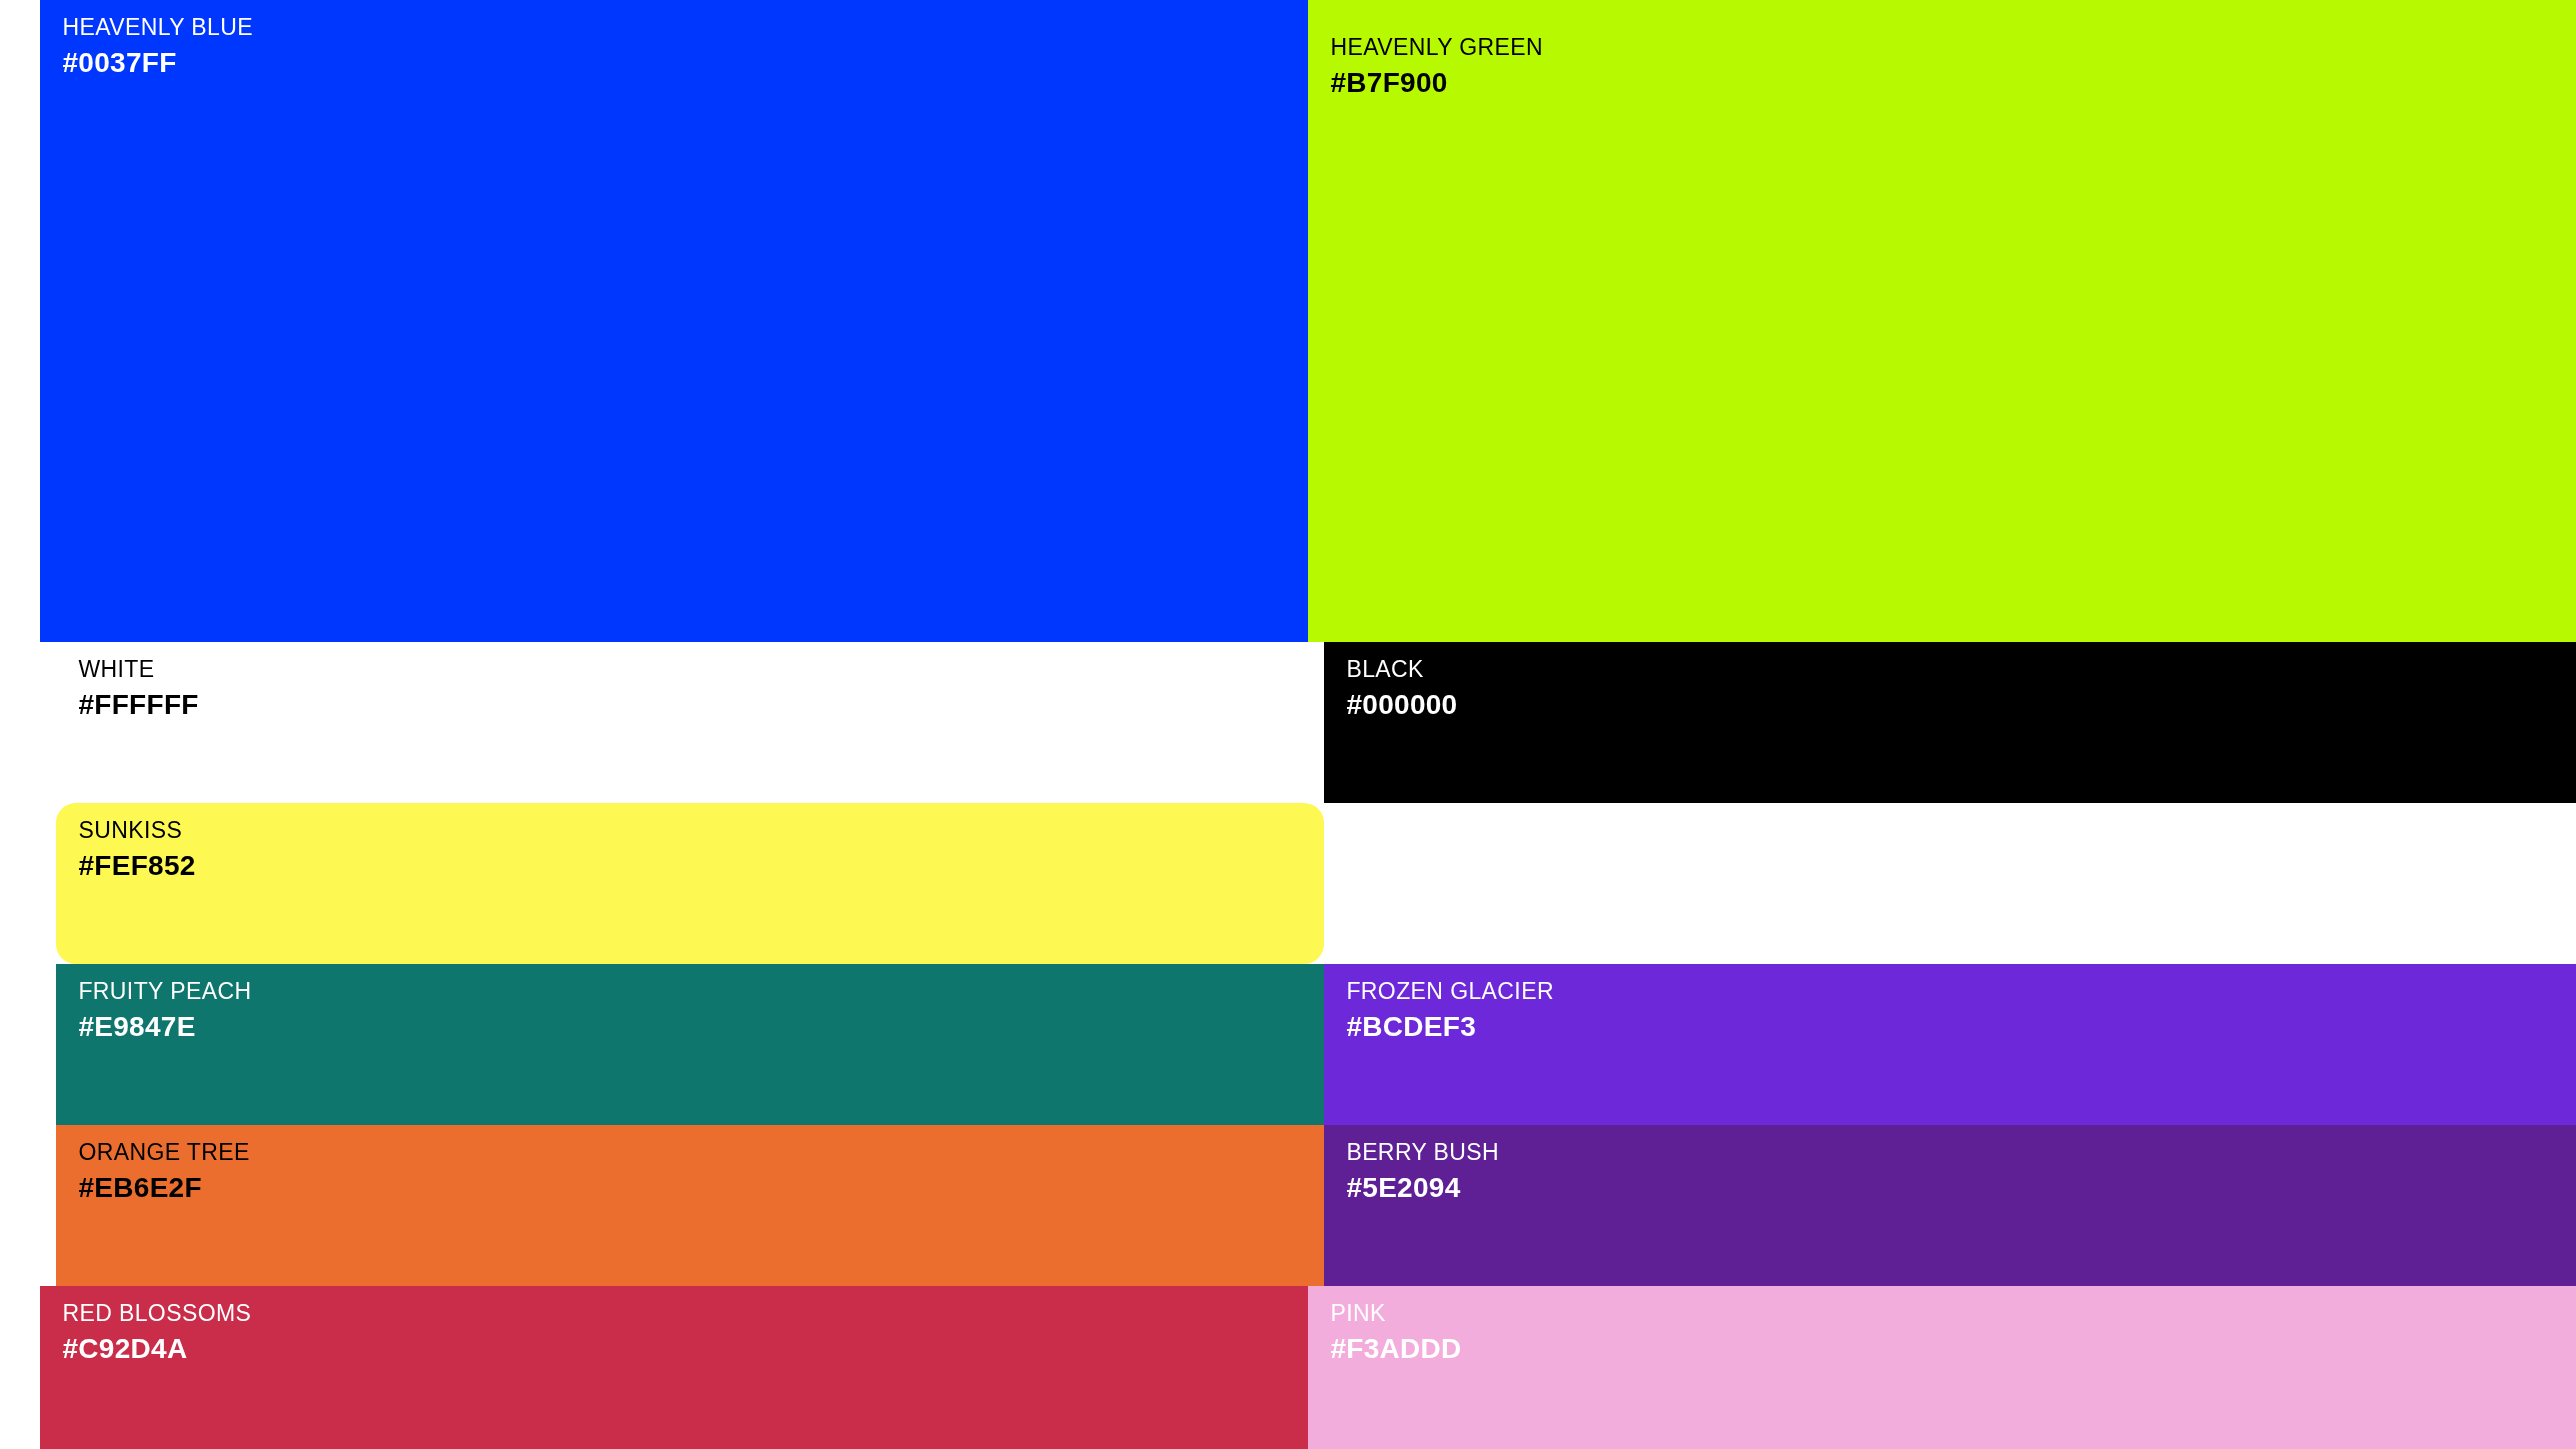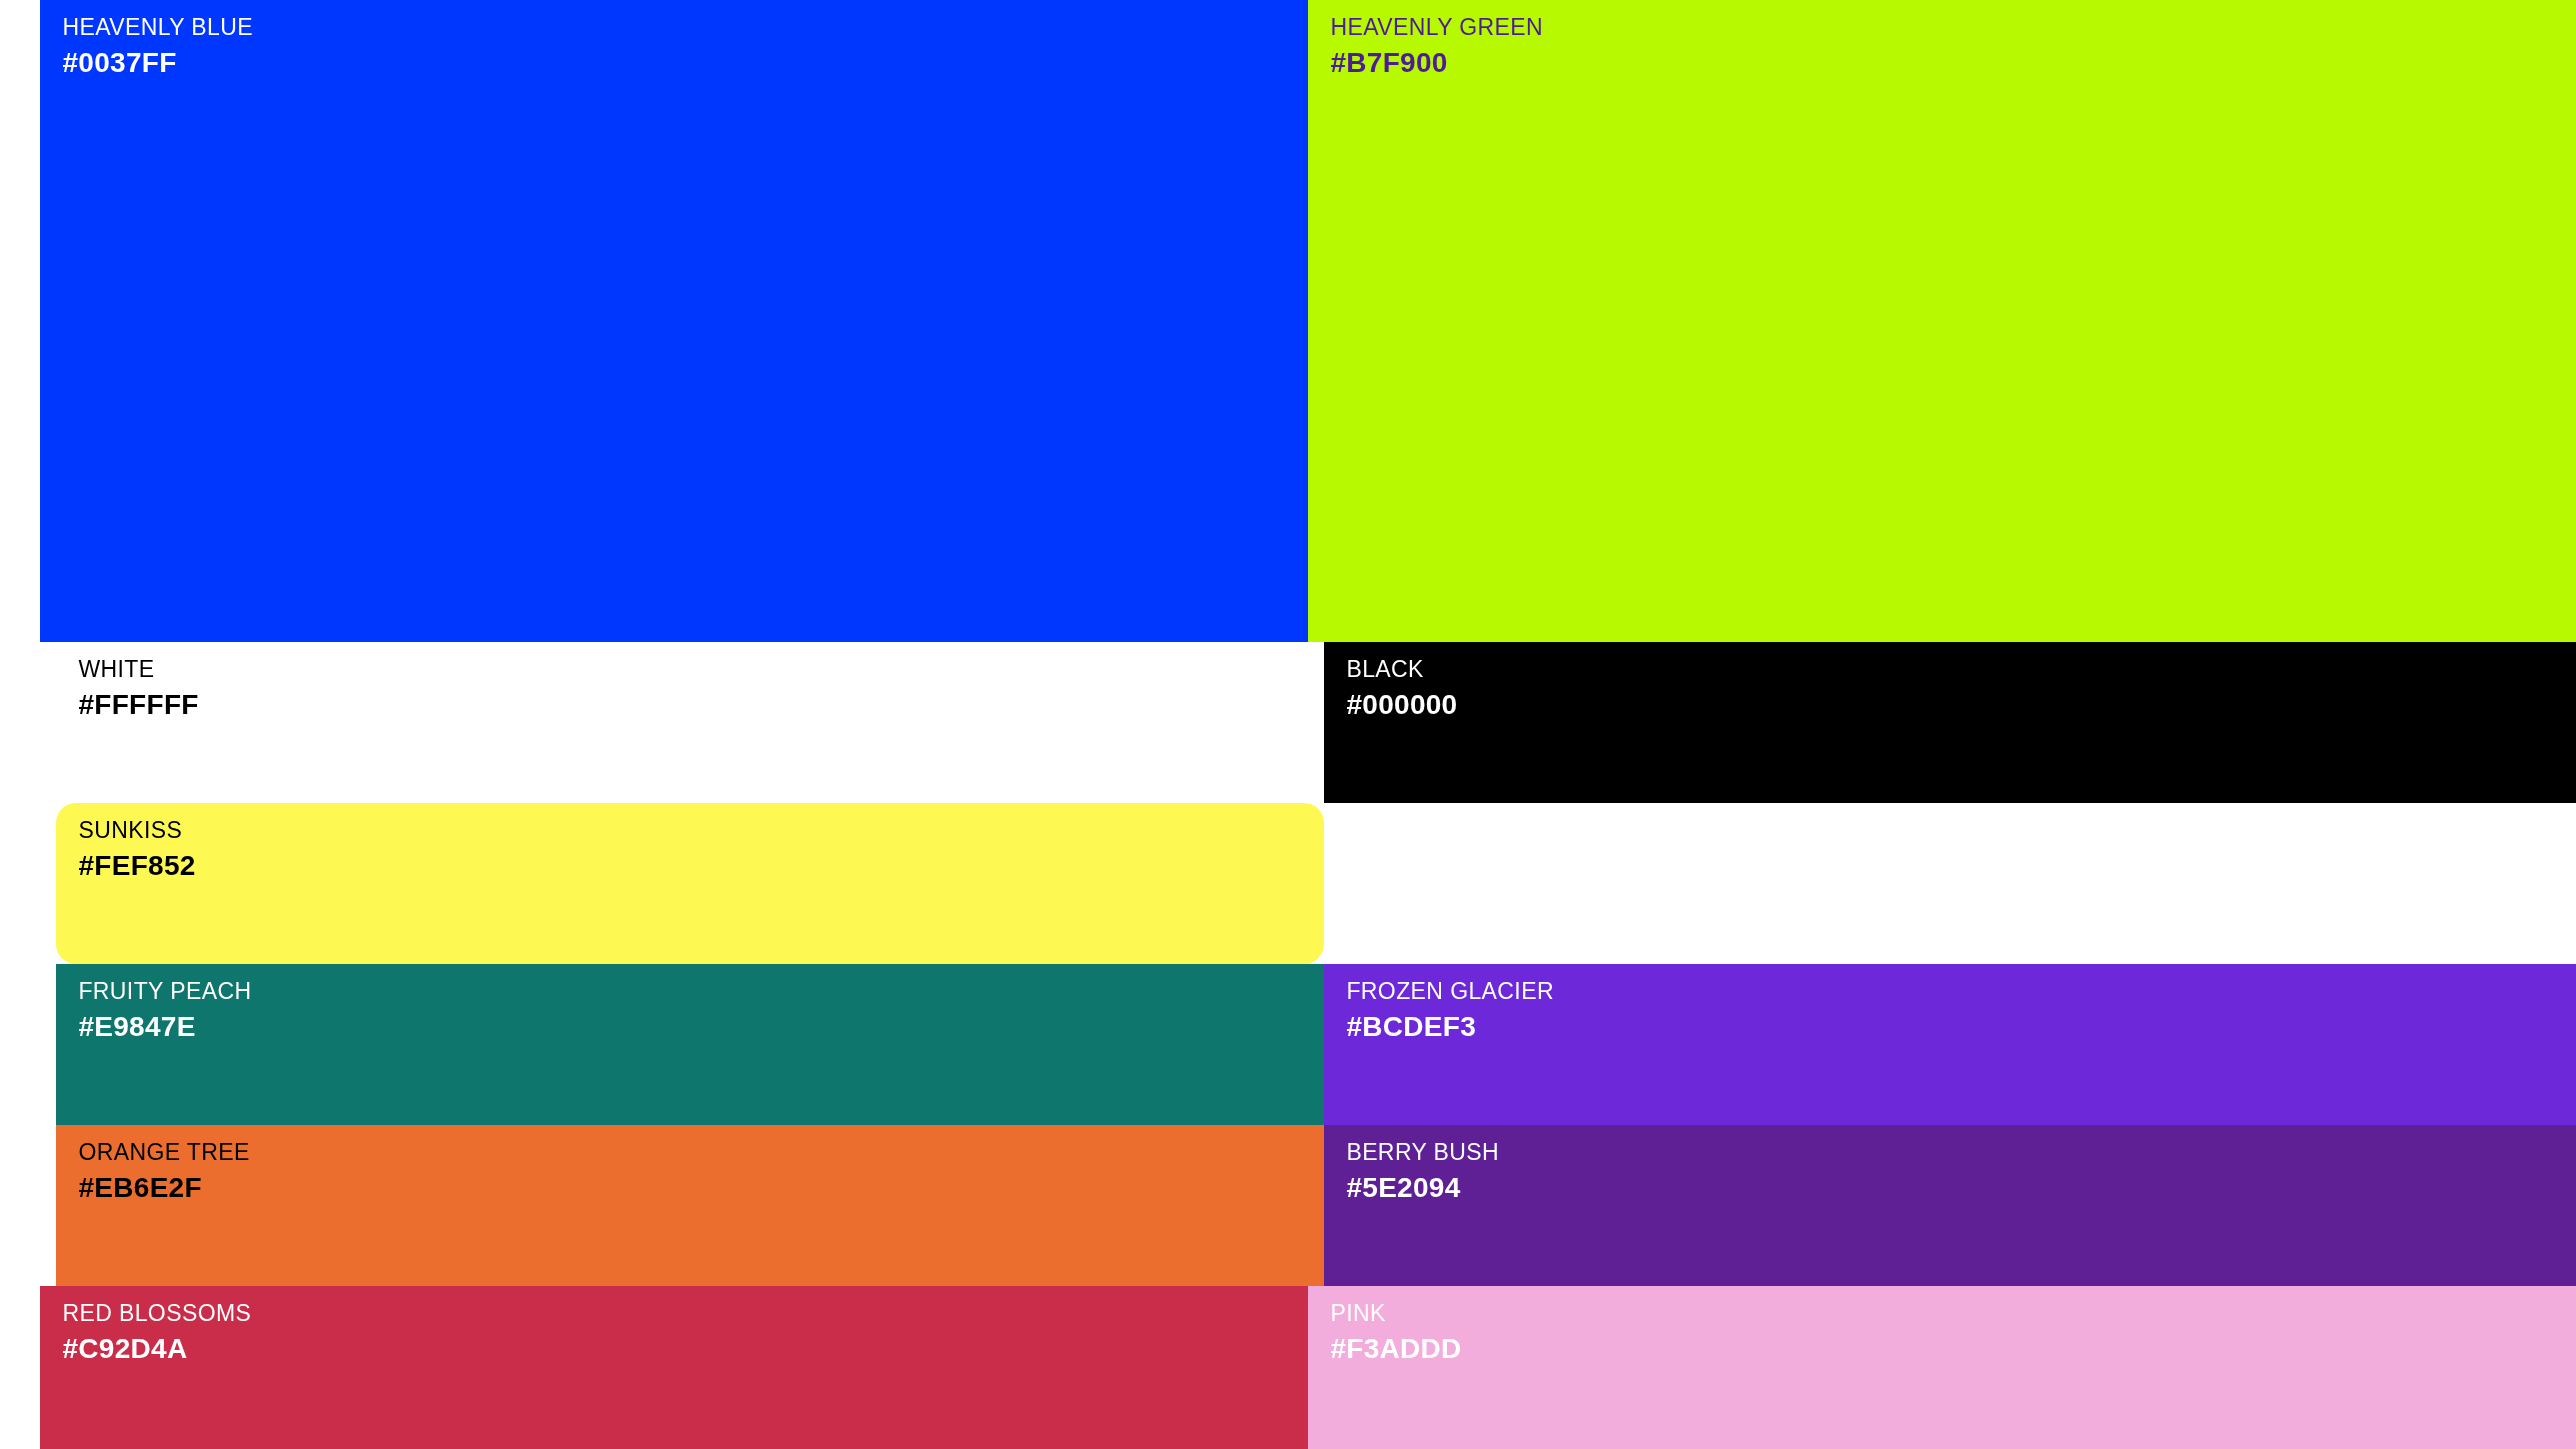--- a/index.html
+++ b/index.html
@@ -69,21 +69,21 @@
 
 <div id="palette-grid">
     <div class="palette-row row-hero">
       <div class="swatch" style="background: rgb(0, 55, 255);">
         <div class="swatch-text" style="color: rgb(255, 255, 255);">
           <span class="swatch-name">HEAVENLY BLUE</span>
           <span class="swatch-hex">#0037FF</span>
         </div>
       </div>
       <div class="swatch" style="background: rgb(183, 249, 0);">
-        <div class="swatch-text" style="color: #4c1d95;">
+        <div class="swatch-text" style="color: #000000; margin-top: 20px;">
           <span class="swatch-name">HEAVENLY GREEN</span>
           <span class="swatch-hex">#B7F900</span>
         </div>
       </div>
     </div>
     <div class="palette-row row-band">
       <div class="swatch" style="background: rgb(255, 255, 255);">
         <div class="swatch-text" style="color: rgb(0, 0, 0);">
           <span class="swatch-name">WHITE</span>
           <span class="swatch-hex">#FFFFFF</span>

